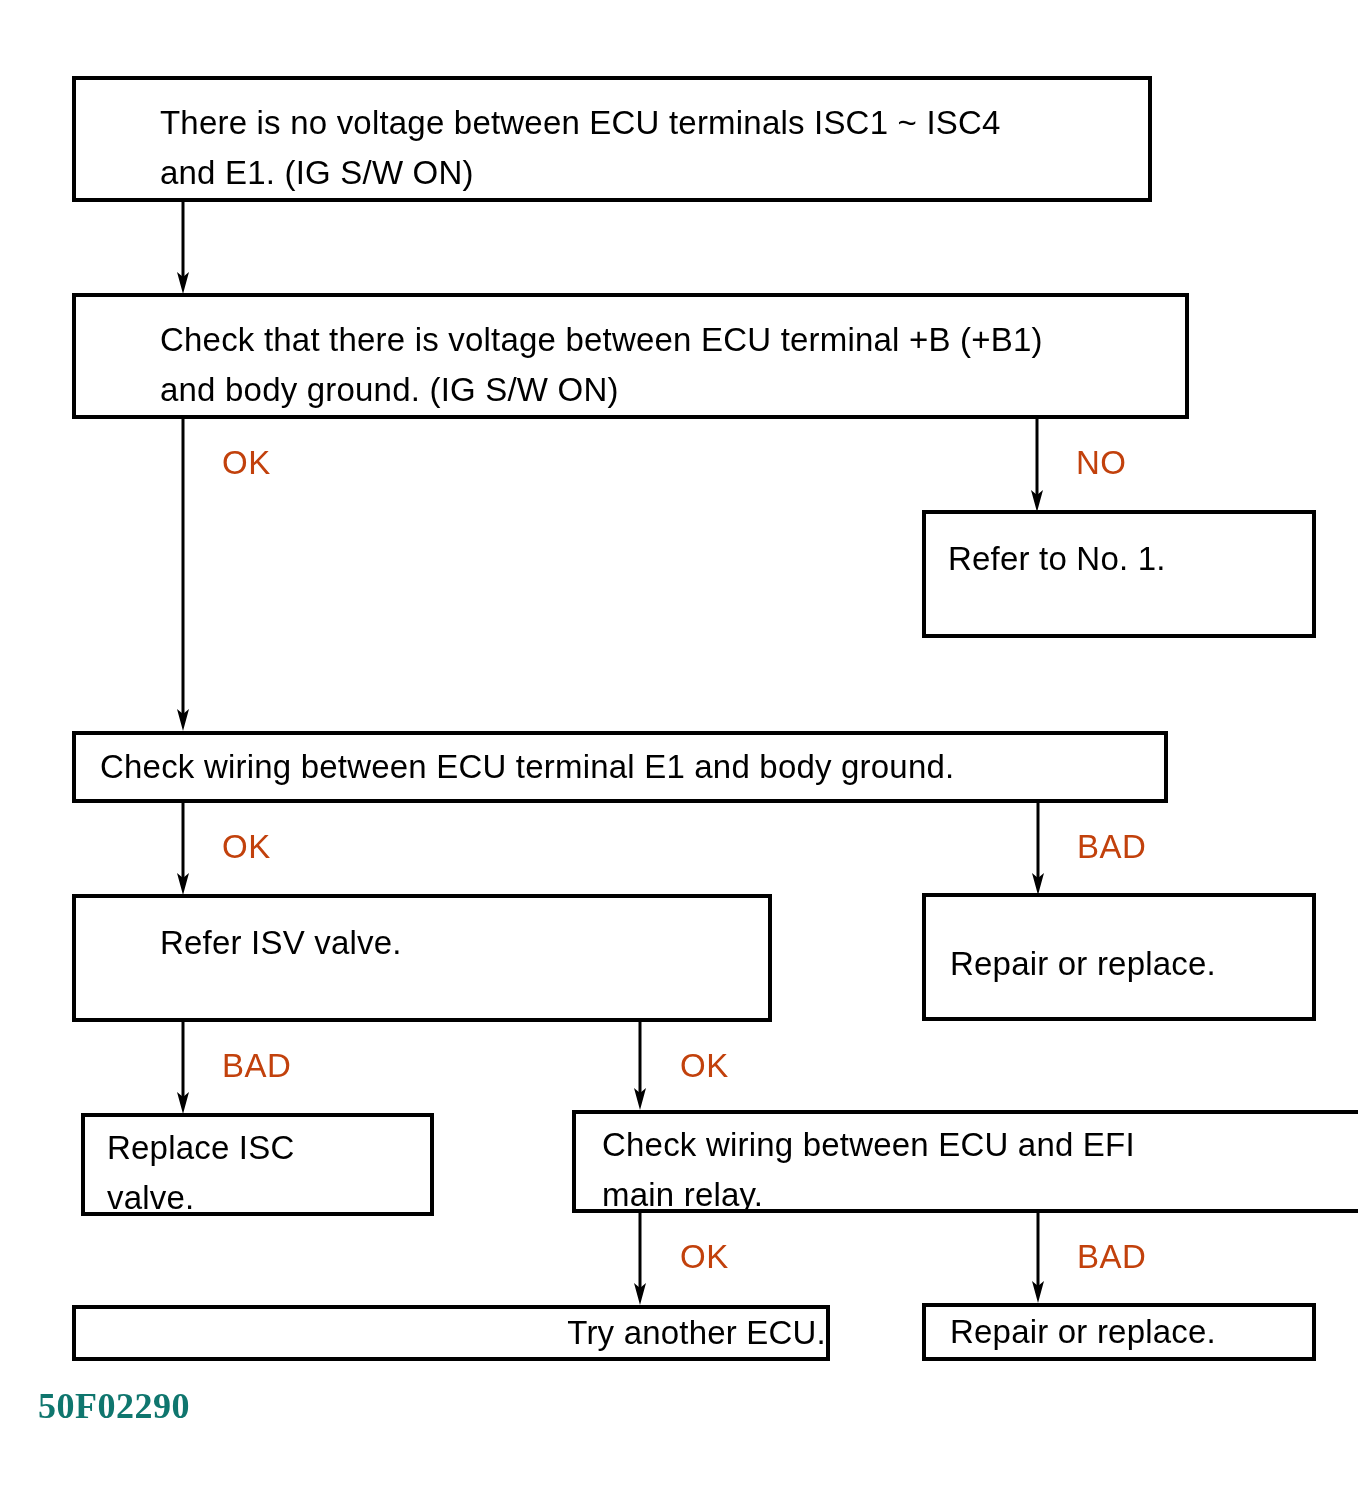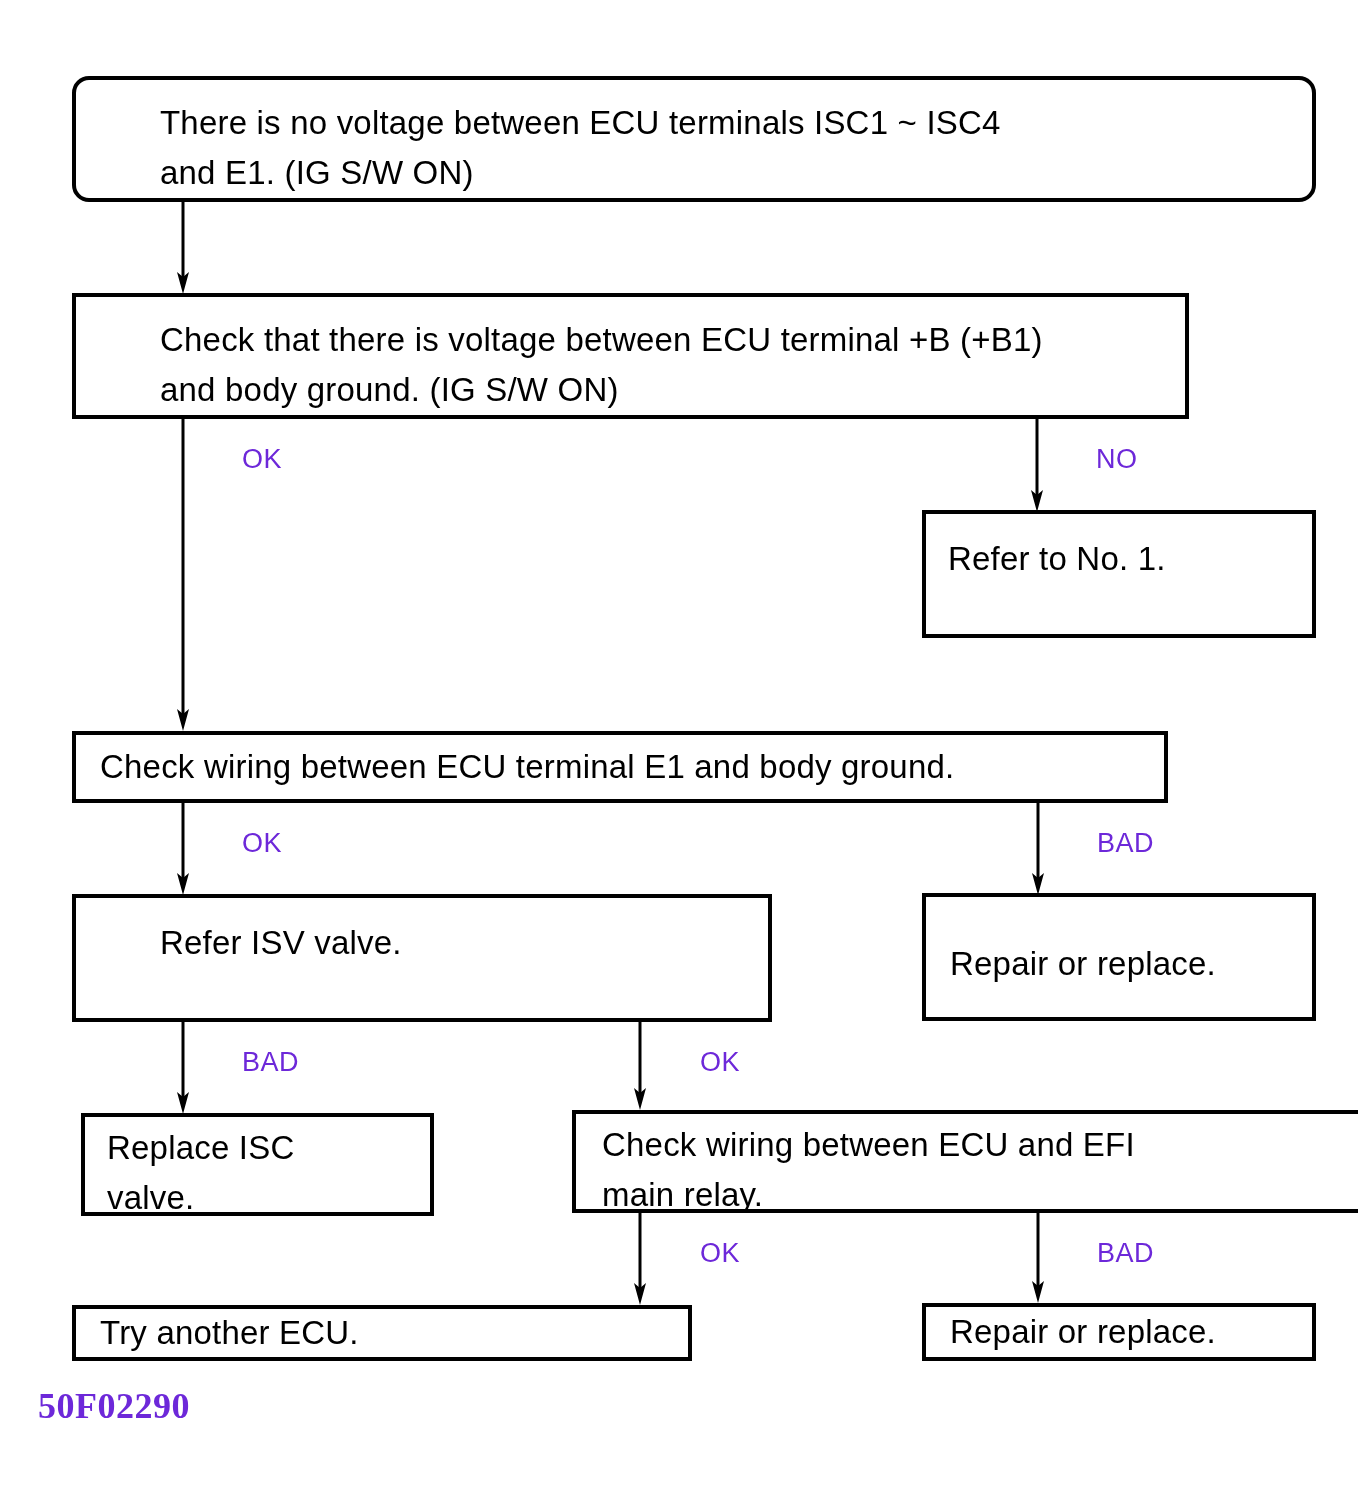--- a/index.html
+++ b/index.html
@@ -34,49 +34,48 @@
     letter-spacing: 0.2px;
     white-space: pre-line;
     color: #000000;
   }
   
   .node.top-align {
     align-items: flex-start;
   }
   .edge-label {
     position: absolute;
-    font-size: 27px;
+    font-size: 33px;
     letter-spacing: 0.5px;
-    color: #6d28d9;
+    color: #c2410c;
     white-space: nowrap;
-    margin-left: 20px;
   }
   .connector {
     position: absolute;
   }
   .connector svg {
     display: block;
     overflow: visible;
   }
   .caption {
     position: absolute;
     font-family: "Liberation Serif", serif;
     font-weight: bold;
     font-size: 36px;
     letter-spacing: 0.5px;
-    color: #6d28d9;
+    color: #0f766e;
   }
   .bold-run { font-weight: normal; }
 </style>
 </head>
 <body>
 
 <div id="canvas">
 
-  <div class="node top-align" style="left:72px; top:76px; width:1244px; height:126px; padding:18px 12px 0 84px;border-radius:17px;">
+  <div class="node top-align" style="left:72px; top:76px; width:1080px; height:126px; padding:18px 12px 0 84px;">
     <span class="node-text"><span>There is no voltage between ECU terminals ISC1 ~ ISC4</span><br><span>and E1. </span><span class="bold-run">(IG S/W ON)</span></span>
   </div>
 
   <div class="connector" style="left:175px; top:202px; width:20px; height:92px;">
     <svg width="20" height="92" viewBox="0 0 20 92">
       <line x1="8" y1="0" x2="8" y2="80" stroke="#000" stroke-width="3"></line>
       <polygon points="8,92 2,70 8,75 14,70" fill="#000"></polygon>
     </svg>
   </div>
 
@@ -165,21 +164,21 @@
   <div class="edge-label" style="left:680px; top:1238px;">OK</div>
 
   <div class="connector" style="left:1030px; top:1213px; width:20px; height:90px;">
     <svg width="20" height="90" viewBox="0 0 20 90">
       <line x1="8" y1="0" x2="8" y2="78" stroke="#000" stroke-width="3"></line>
       <polygon points="8,90 2,68 8,73 14,68" fill="#000"></polygon>
     </svg>
   </div>
   <div class="edge-label" style="left:1077px; top:1238px;">BAD</div>
 
-  <div class="node" style="left:72px; top:1305px; width:620px; height:56px; padding:0 0 0 24px;">
+  <div class="node" style="left:72px; top:1305px; width:758px; height:56px; padding:0 0 0 24px;justify-content:flex-end;">
     <span class="node-text">Try another ECU.</span>
   </div>
 
   <div class="node" style="left:922px; top:1303px; width:394px; height:58px; padding:0 0 0 24px;">
     <span class="node-text">Repair or replace.</span>
   </div>
 
   <div class="caption" style="left:38px; top:1385px;">50F02290</div>
 
 </div>

